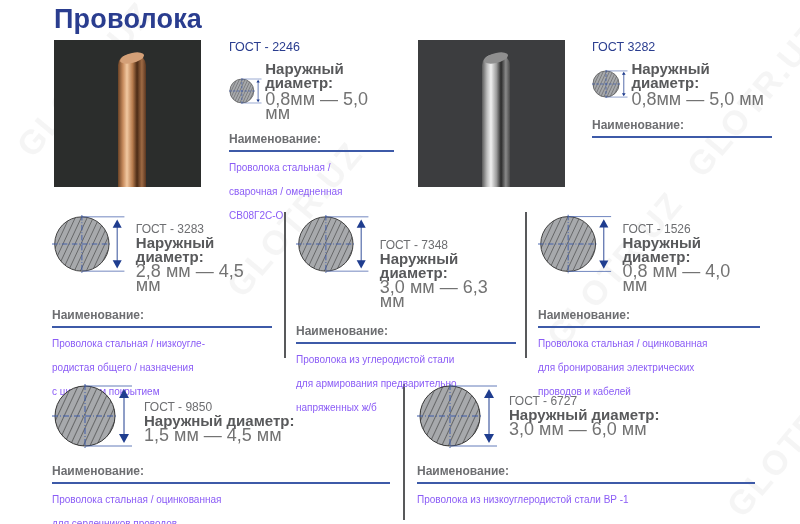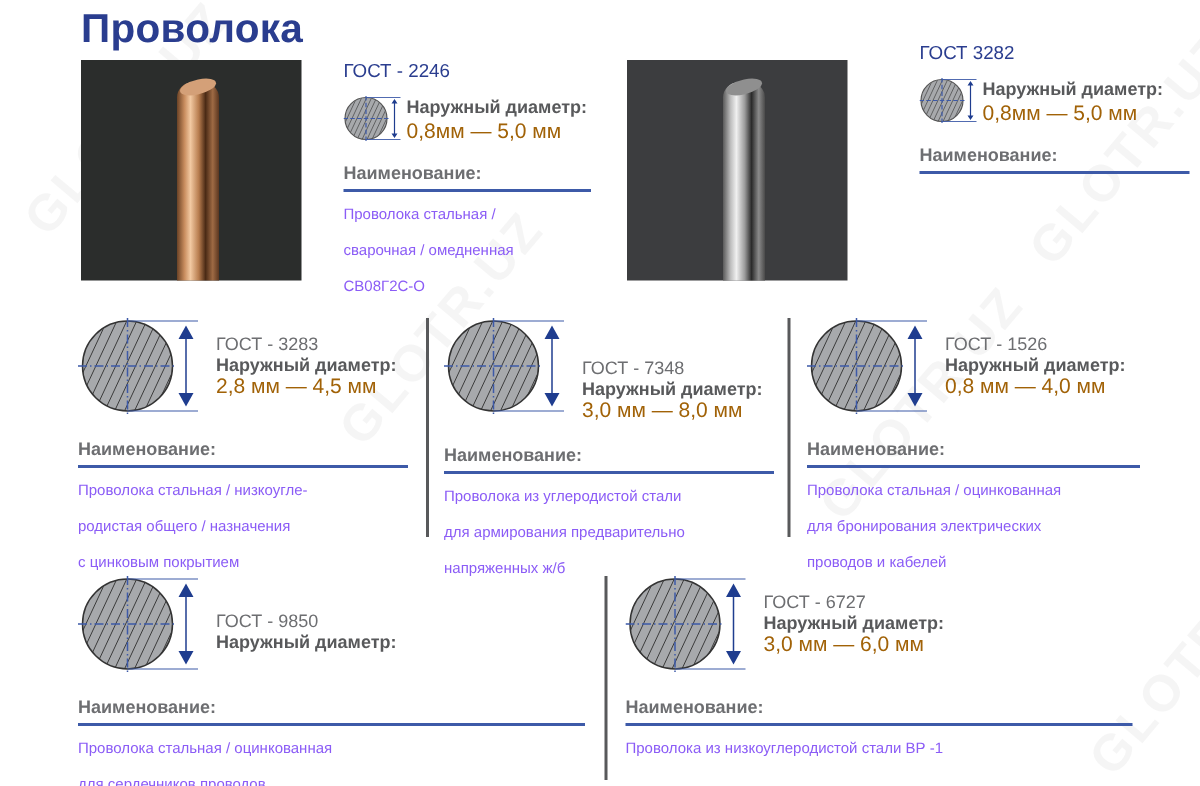--- a/index.html
+++ b/index.html
@@ -17,22 +17,22 @@
   .rod { position: absolute; left: 64px; top: 15px; width: 28px; height: 140px; border-radius: 10px 10px 0 0; }
   .copper .rod { background: linear-gradient(90deg, #6b4225 0%, #c98d5f 18%, #f2c9a2 32%, #b77c4e 52%, #4a2a15 68%, #9e6a44 85%, #5a3620 100%); }
   .steel .rod { background: linear-gradient(90deg, #5a5a5a 0%, #bdbdbd 18%, #f0f0f0 32%, #9a9a9a 52%, #2a2a2a 68%, #8a8a8a 85%, #4a4a4a 100%); }
   .rod-tip { position: absolute; left: 66px; top: 13px; width: 24px; height: 10px; border-radius: 50%; transform: skewY(-12deg); }
   .copper .rod-tip { background: #d4a078; }
   .steel .rod-tip { background: #8f8f8f; }
 
   .block { position: absolute; }
   .gost { font-size: 12px; color: #6d6e71; line-height: 14px; }
   .gost.blue { color: #2a3d8f; font-size: 12.5px; }
-  .diam-label { font-size: 12px; font-weight: bold; color: #58595b; line-height: 14px; }
-  .diam-value { font-size: 14px; color: #a16207; line-height: 14px; }
+  .diam-label { font-size: 15px; font-weight: bold; color: #58595b; line-height: 14px; }
+  .diam-value { font-size: 18px; color: #737373; line-height: 14px; }
   .name-label { font-size: 12px; font-weight: bold; color: #6d6e71; line-height: 14px; }
   .name-line { height: 2px; background: #3d5aa8; margin-top: 4px; }
   .desc { font-size: 10px; color: #8b5cf6; line-height: 24px; margin-top: 4px; white-space: pre-line; }
 
   .divider { position: absolute; width: 1.5px; background: #58595b; }
 
   .watermark {
     position: absolute; font-size: 34px; font-weight: bold; color: rgba(200,200,200,0.18);
     transform: rotate(-50deg); pointer-events: none; letter-spacing: 2px;
   }
@@ -89,21 +89,21 @@
   <div class="name-line"></div>
   <div class="desc">Проволока стальная /
 сварочная / омедненная
 СВ08Г2С-О</div>
 </div>
 
 <div class="photo steel">
   <div class="rod"></div>
   <div class="rod-tip"></div>
 </div>
-<div class="block" style="left:592px; top:28px; width:180px;margin-left:21px;">
+<div class="block" style="left:592px; top:40px; width:180px;">
   <div class="gost blue">ГОСТ 3282</div>
   <div style="display:flex; align-items:center; margin-top:8px;">
     <svg width="40" height="34" viewBox="0 0 40 34">
       <circle cx="15" cy="17" r="14" fill="url(#hatchsm)" stroke="#555" stroke-width="0.8"></circle>
       <line x1="0" y1="17" x2="30" y2="17" stroke="#3d5aa8" stroke-width="0.8" stroke-dasharray="3,1.5"></line>
       <line x1="15" y1="2" x2="15" y2="32" stroke="#3d5aa8" stroke-width="0.8" stroke-dasharray="3,1.5"></line>
       <line x1="15" y1="3" x2="38" y2="3" stroke="#3d5aa8" stroke-width="0.6"></line>
       <line x1="15" y1="31" x2="38" y2="31" stroke="#3d5aa8" stroke-width="0.6"></line>
       <line x1="34" y1="6" x2="34" y2="28" stroke="#1f3d8f" stroke-width="0.8"></line>
       <path d="M32,7 L34,4 L36,7 Z M32,27 L34,30 L36,27 Z" fill="#1f3d8f"></path>
@@ -153,21 +153,21 @@
       <line x1="0" y1="32" x2="66" y2="32" stroke="#3d5aa8" stroke-width="1" stroke-dasharray="6,2,1,2"></line>
       <line x1="33" y1="0" x2="33" y2="64" stroke="#3d5aa8" stroke-width="1" stroke-dasharray="6,2,1,2"></line>
       <line x1="33" y1="2" x2="80" y2="2" stroke="#3d5aa8" stroke-width="0.8"></line>
       <line x1="33" y1="62" x2="80" y2="62" stroke="#3d5aa8" stroke-width="0.8"></line>
       <line x1="72" y1="12" x2="72" y2="52" stroke="#1f3d8f" stroke-width="1"></line>
       <path d="M67,14 L72,5 L77,14 Z M67,50 L72,59 L77,50 Z" fill="#1f3d8f"></path>
     </svg>
     <div style="margin-left:6px; margin-top:26px;">
       <div class="gost">ГОСТ - 7348</div>
       <div class="diam-label">Наружный диаметр:</div>
-      <div class="diam-value">3,0 мм — 8,0 мм</div>
+      <div class="diam-value">3,0 мм — 6,3 мм</div>
     </div>
   </div>
   <div class="name-label" style="margin-top:16px;">Наименование:</div>
   <div class="name-line"></div>
   <div class="desc">Проволока из углеродистой стали
 для армирования предварительно
 напряженных ж/б</div>
 </div>
 
 <div class="block" style="left:538px; top:212px; width:222px;">
@@ -201,20 +201,21 @@
       <line x1="0" y1="32" x2="66" y2="32" stroke="#3d5aa8" stroke-width="1" stroke-dasharray="6,2,1,2"></line>
       <line x1="33" y1="0" x2="33" y2="64" stroke="#3d5aa8" stroke-width="1" stroke-dasharray="6,2,1,2"></line>
       <line x1="33" y1="2" x2="80" y2="2" stroke="#3d5aa8" stroke-width="0.8"></line>
       <line x1="33" y1="62" x2="80" y2="62" stroke="#3d5aa8" stroke-width="0.8"></line>
       <line x1="72" y1="12" x2="72" y2="52" stroke="#1f3d8f" stroke-width="1"></line>
       <path d="M67,14 L72,5 L77,14 Z M67,50 L72,59 L77,50 Z" fill="#1f3d8f"></path>
     </svg>
     <div style="margin-left:6px; margin-top:10px;">
       <div class="gost">ГОСТ - 9850</div>
       <div class="diam-label">Наружный диаметр:</div>
+      <div class="diam-value">1,5 мм — 4,5 мм</div>
     </div>
   </div>
   <div class="name-label" style="margin-top:16px;">Наименование:</div>
   <div class="name-line"></div>
   <div class="desc">Проволока стальная / оцинкованная
 для сердечников проводов</div>
 </div>
 
 <div class="block" style="left:417px; top:384px; width:338px;">
   <div style="display:flex; align-items:flex-start;">

